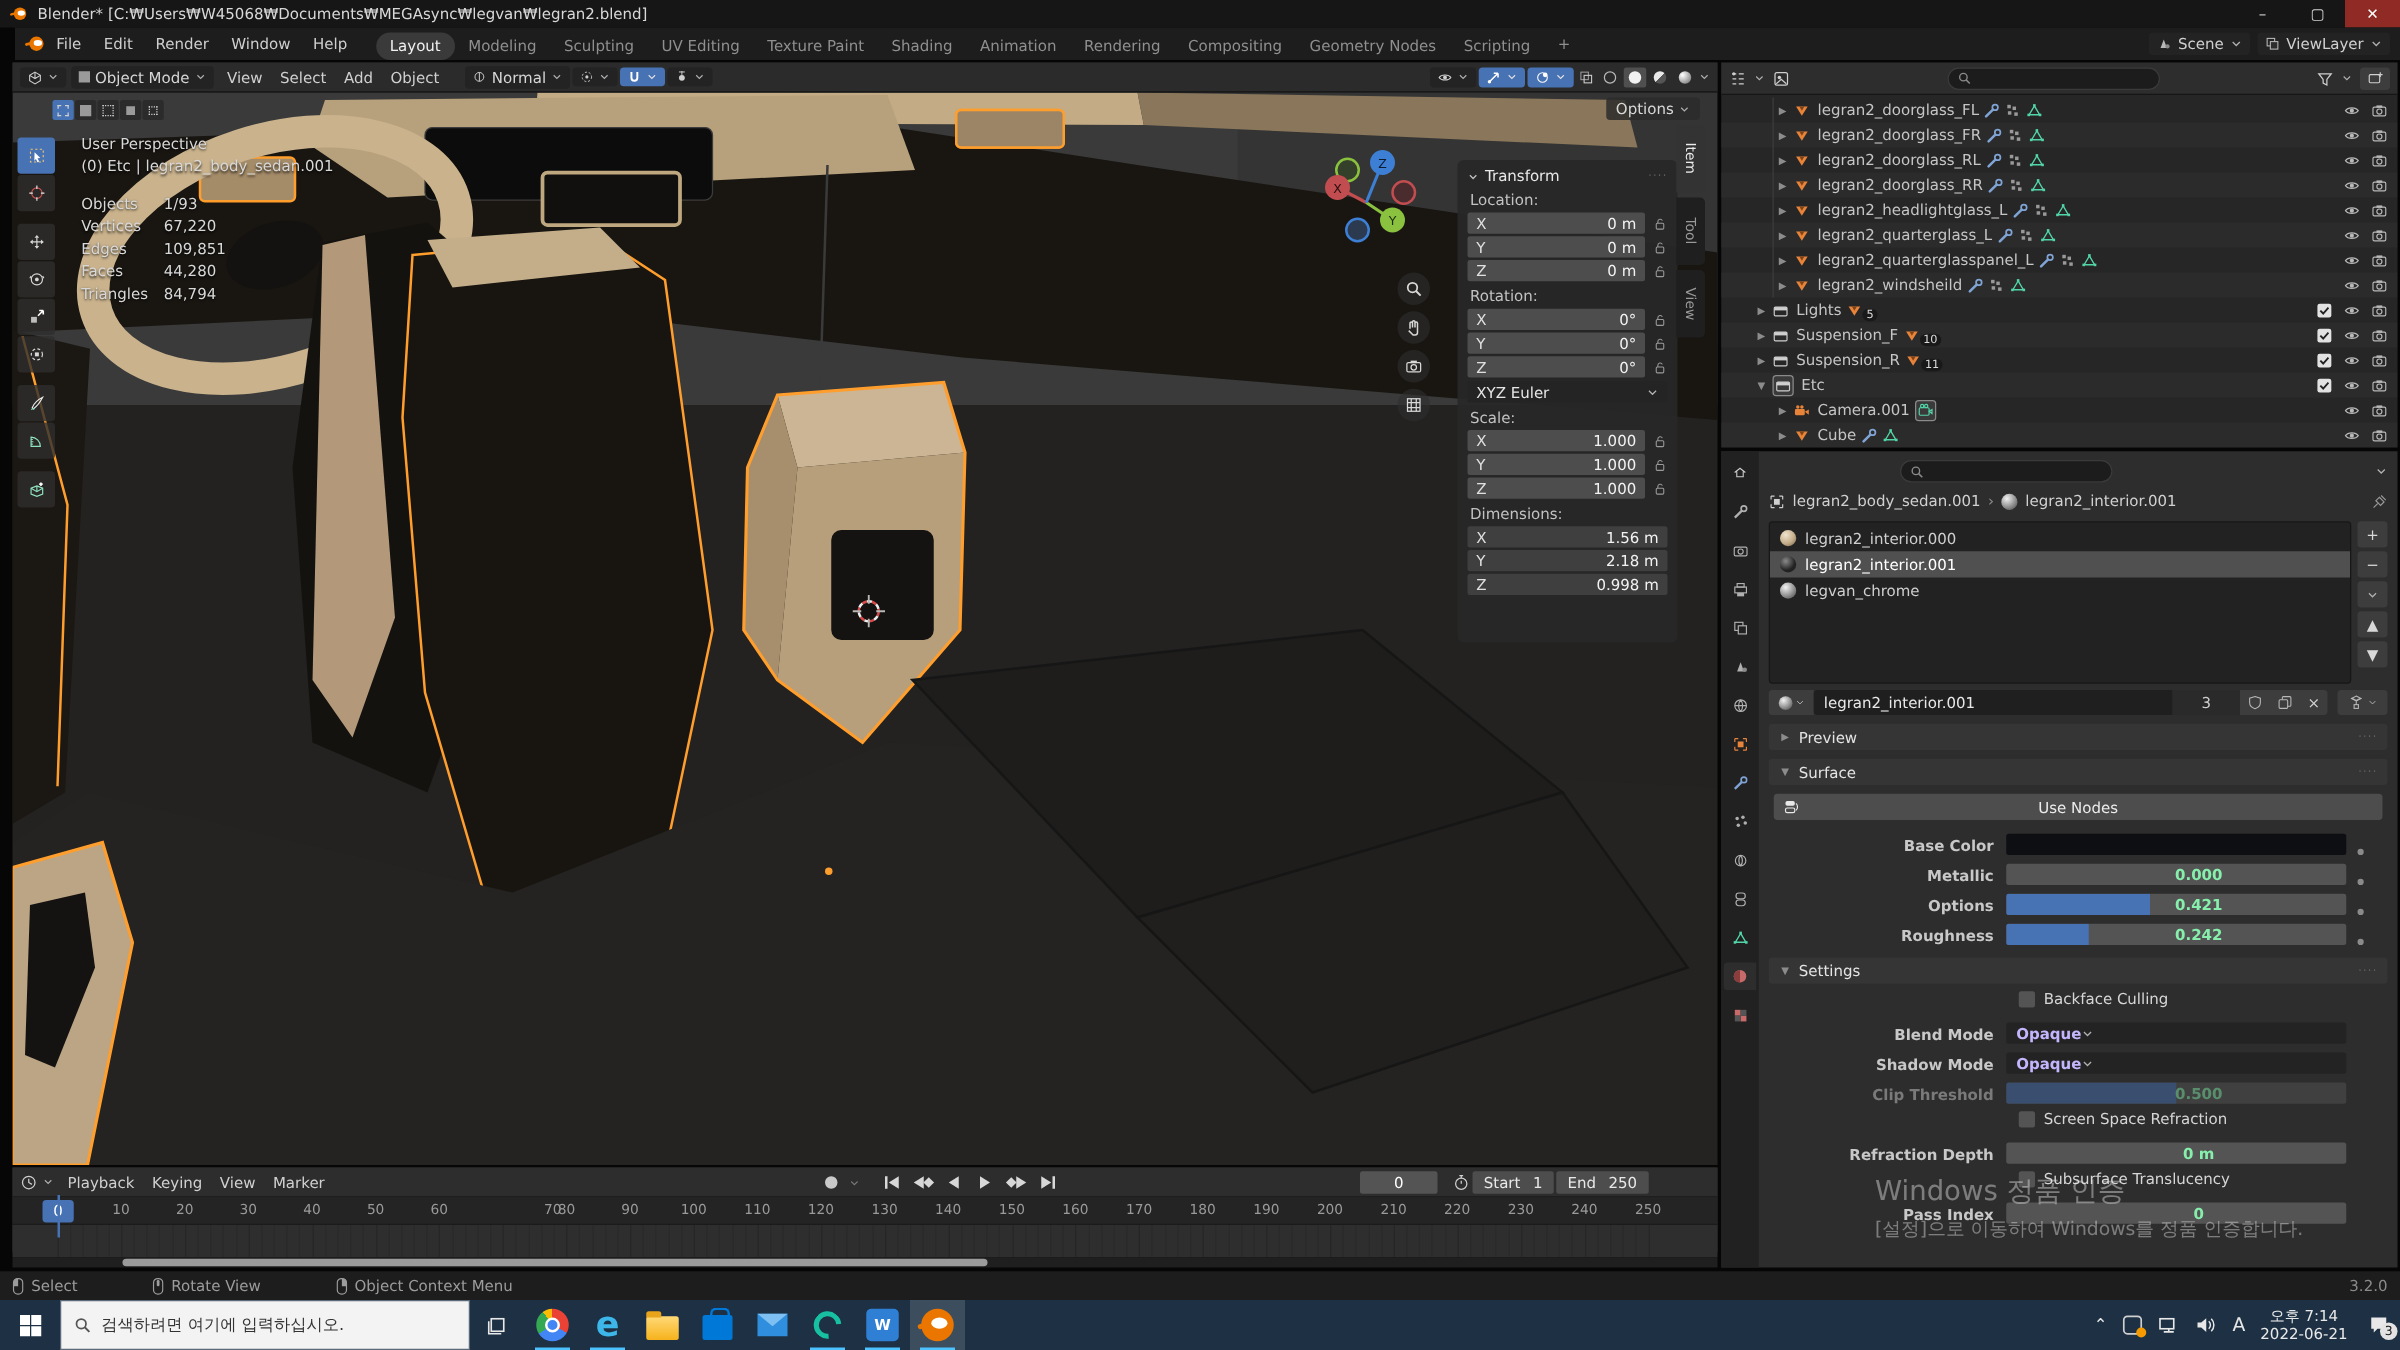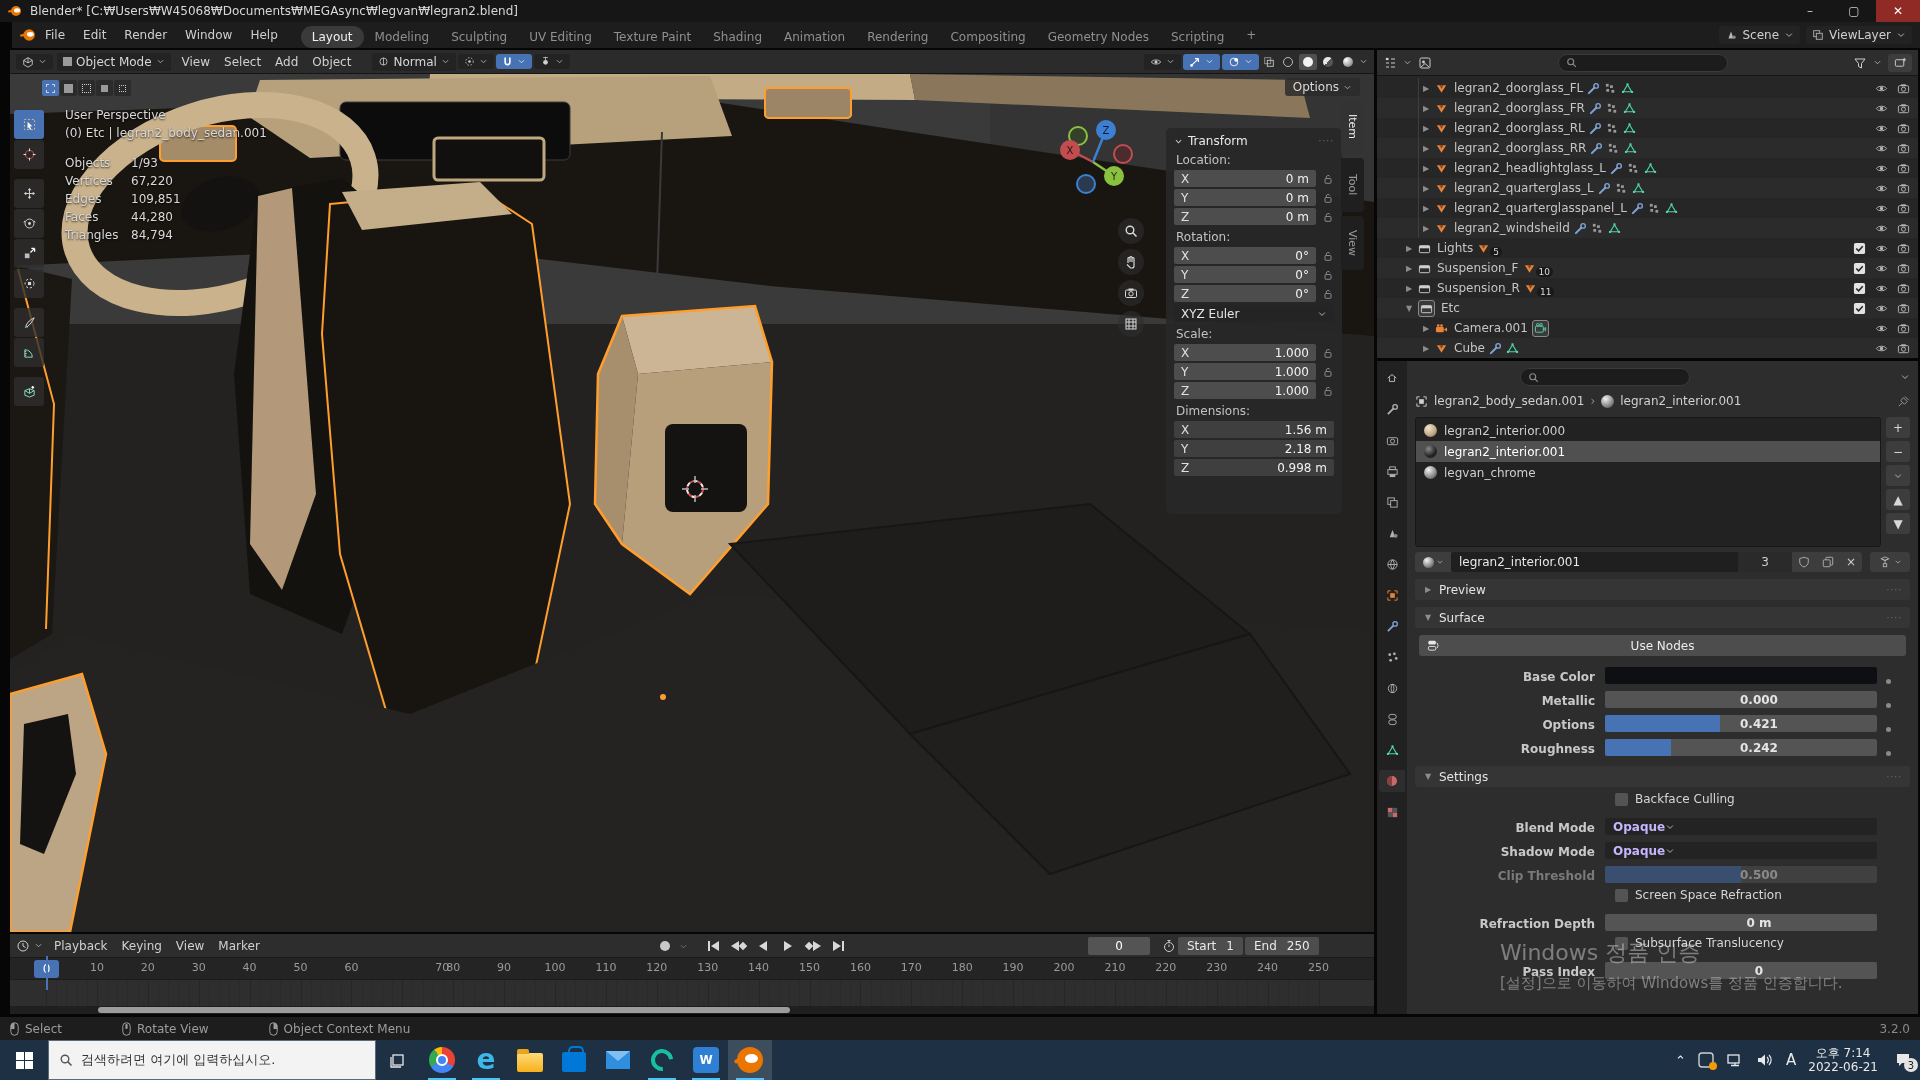--- a/index.html
+++ b/index.html
@@ -111,21 +111,21 @@
   .ms-gray  { background:radial-gradient(circle at 35% 30%, #f2f2f2, #909090 55%, #3f3f3f); }
   #slotbtns { width:24px; display:flex; flex-direction:column; gap:3px; }
   .sqbtn { width:24px; height:21px; background:#3d3d3d; border-radius:3px; display:flex; align-items:center; justify-content:center; color:#d8d8d8; font-size:12px; }
   #datablock { margin-top:5px; display:flex; align-items:center; gap:0; height:20px; }
   .db-seg { background:#3d3d3d; height:20px; display:flex; align-items:center; justify-content:center; }
   #db-name { flex:1; background:#1f1f1f; color:#e8e8e8; padding:0 8px; justify-content:flex-start; border-radius:3px 0 0 3px; }
   #db-users { width:54px; background:#2a2a2a; color:#cfcfcf; }
   .panel-hdr { margin-top:7px; height:21px; background:#353535; border-radius:3px; display:flex; align-items:center; gap:6px; padding:0 8px; color:#e4e4e4; }
   .prow { display:flex; align-items:flex-end; height:24px;font-weight:bold; }
   .plabel { width:190px; text-align:right; padding-right:10px; color:#c8c8c8; }
-  .pfield { width:272px; height:17px; border-radius:2px; position:relative; display:flex; align-items:center; justify-content:center; color:#e5e5e5; background:#545454; overflow:hidden;padding-left:36px; }
+  .pfield { width:272px; height:17px; border-radius:2px; position:relative; display:flex; align-items:center; justify-content:center; color:#86efac; background:#545454; overflow:hidden;padding-left:36px; }
   .pfield .fill { position:absolute; left:0; top:0; bottom:0; background:#4772b3; }
   .pfield .ftxt { position:relative; }
   .pfield.drop { background:#232323; justify-content:flex-start; padding:0 8px; color:#c4b5fd;margin-top:44px; }
   .pfield.drop svg { margin-left:auto; }
   .pfield.col { background:#0e0f12; }
   .pfield.disabled { opacity:.5; }
   .animdot { width:5px; height:5px; border-radius:50%; background:#8a8a8a; margin-left:9px; }
   .chkrow { display:flex; align-items:center; gap:7px; margin-left:200px; height:24px; color:#d6d6d6; }
   .chk { width:13px; height:13px; background:#545454; border-radius:2px; }
   #usenodes { margin:7px 4px 4px 4px; height:21px; background:#4d4d4d; border-radius:3px; display:flex; align-items:center; justify-content:center; gap:7px; color:#ececec; position:relative; }

